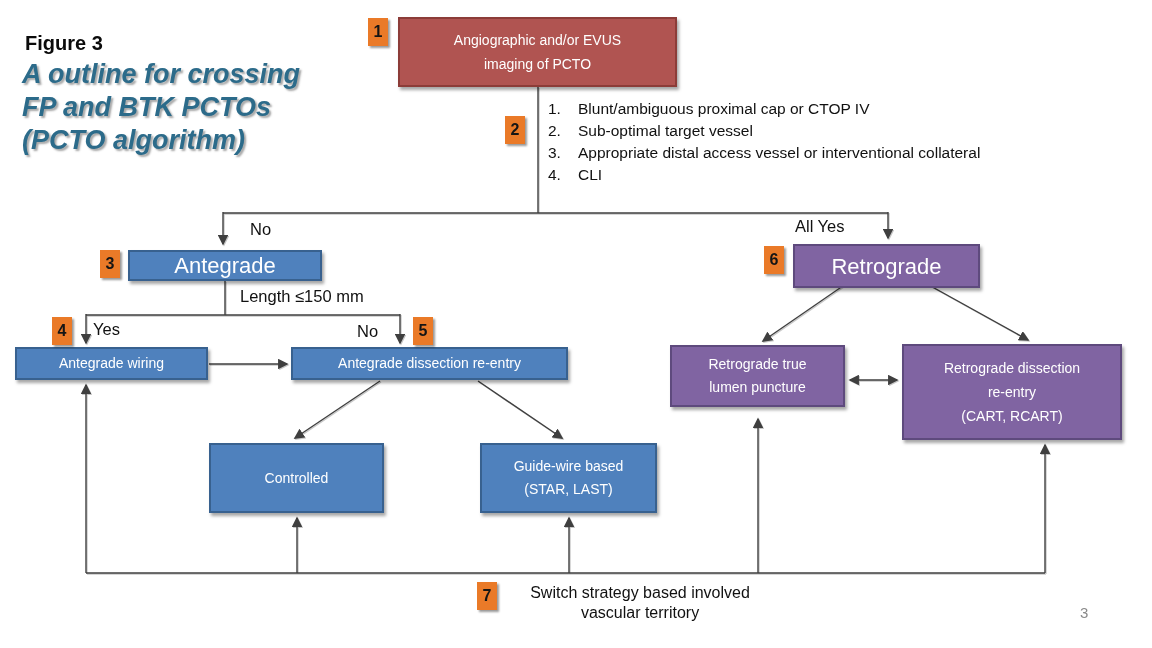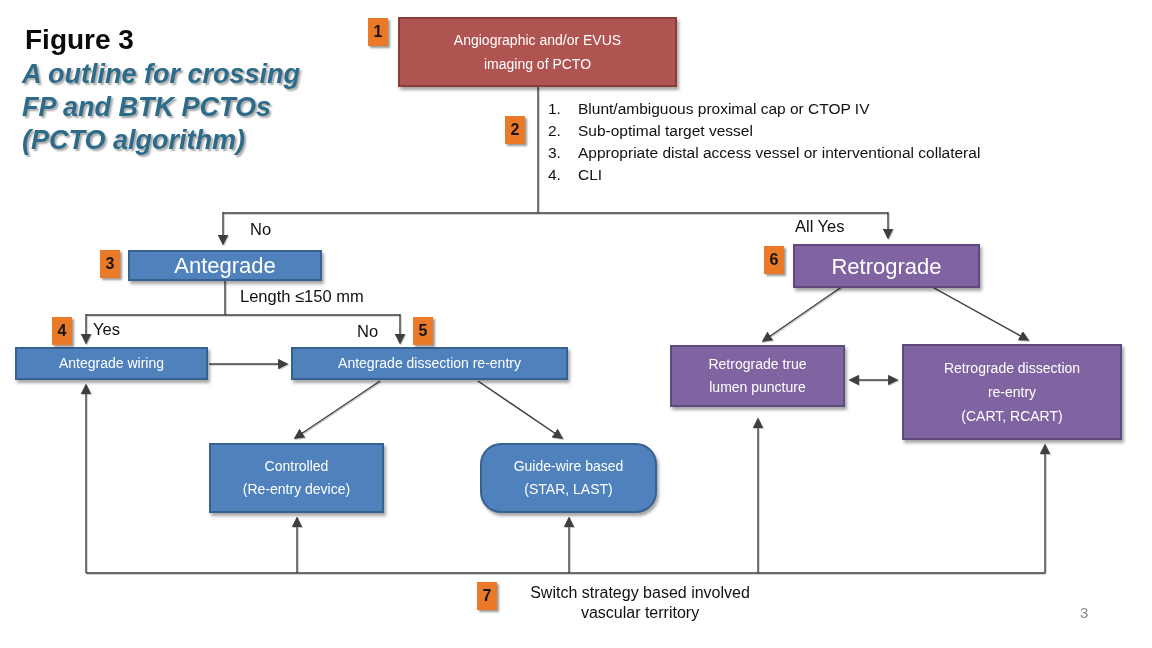--- a/index.html
+++ b/index.html
@@ -2,21 +2,21 @@
 <html style="--red-node: #b05451; --red-border: #8c3c38; --blue-node: #4f81bd; --blue-border: #38618f; --purple-node: #8064a2; --purple-border: #5e4a7d; --badge-orange: #ea7a28; --title-teal: #2c6b8a; --line: #3f3f3f;"><head>
 <meta charset="utf-8">
 <style>
   html,body{margin:0;padding:0;background:#ffffff;}
   .stage{
     position:relative;width:1152px;height:648px;background:#ffffff;overflow:hidden;
     font-family:"Liberation Sans","DejaVu Sans",sans-serif;color:#111;
   }
   .abs{position:absolute;}
   
-  .figure-label{font-size:28px;font-weight:bold;color:#0b0b0b;}
+  .figure-label{font-size:20px;font-weight:bold;color:#0b0b0b;margin-top:8px;}
   .subtitle{font-size:27px;font-weight:bold;font-style:italic;line-height:33px;
     color:var(--title-teal,#2c6b8a);text-shadow:2px 2px 2px rgba(60,60,60,.45);}
   
   .node{
     position:absolute;display:flex;flex-direction:column;align-items:center;justify-content:center;
     color:#fff;text-align:center;border:2px solid;box-sizing:border-box;
     box-shadow:2px 3px 3px rgba(0,0,0,.35);line-height:23px;font-size:14px;
   }
   .node .nl{white-space:nowrap;}
   .node.red{background:var(--red-node,#b05451);border-color:var(--red-border,#8c3c38);line-height:24px;}
@@ -103,24 +103,23 @@
   <div class="node blue" style="left:15px;top:347px;width:193px;height:33px;">
     <div class="nl">Antegrade wiring</div>
   </div>
 
   <div class="node blue" style="left:291px;top:347px;width:277px;height:33px;">
     <div class="nl">Antegrade dissection re-entry</div>
   </div>
 
   <div class="node blue" style="left:209px;top:443px;width:175px;height:70px;">
     <div class="nl">Controlled</div>
-    <div class="nl">(Re-entry device)</div>
   </div>
 
-  <div class="node blue" style="left:480px;top:443px;width:177px;height:70px;border-radius:21px;">
+  <div class="node blue" style="left:480px;top:443px;width:177px;height:70px;">
     <div class="nl">Guide-wire based</div>
     <div class="nl">(STAR, LAST)</div>
   </div>
 
   <div class="node purple" style="left:670px;top:345px;width:175px;height:62px;">
     <div class="nl">Retrograde true</div>
     <div class="nl">lumen puncture</div>
   </div>
 
   <div class="node purple" style="left:902px;top:344px;width:220px;height:96px;line-height:24px;">

